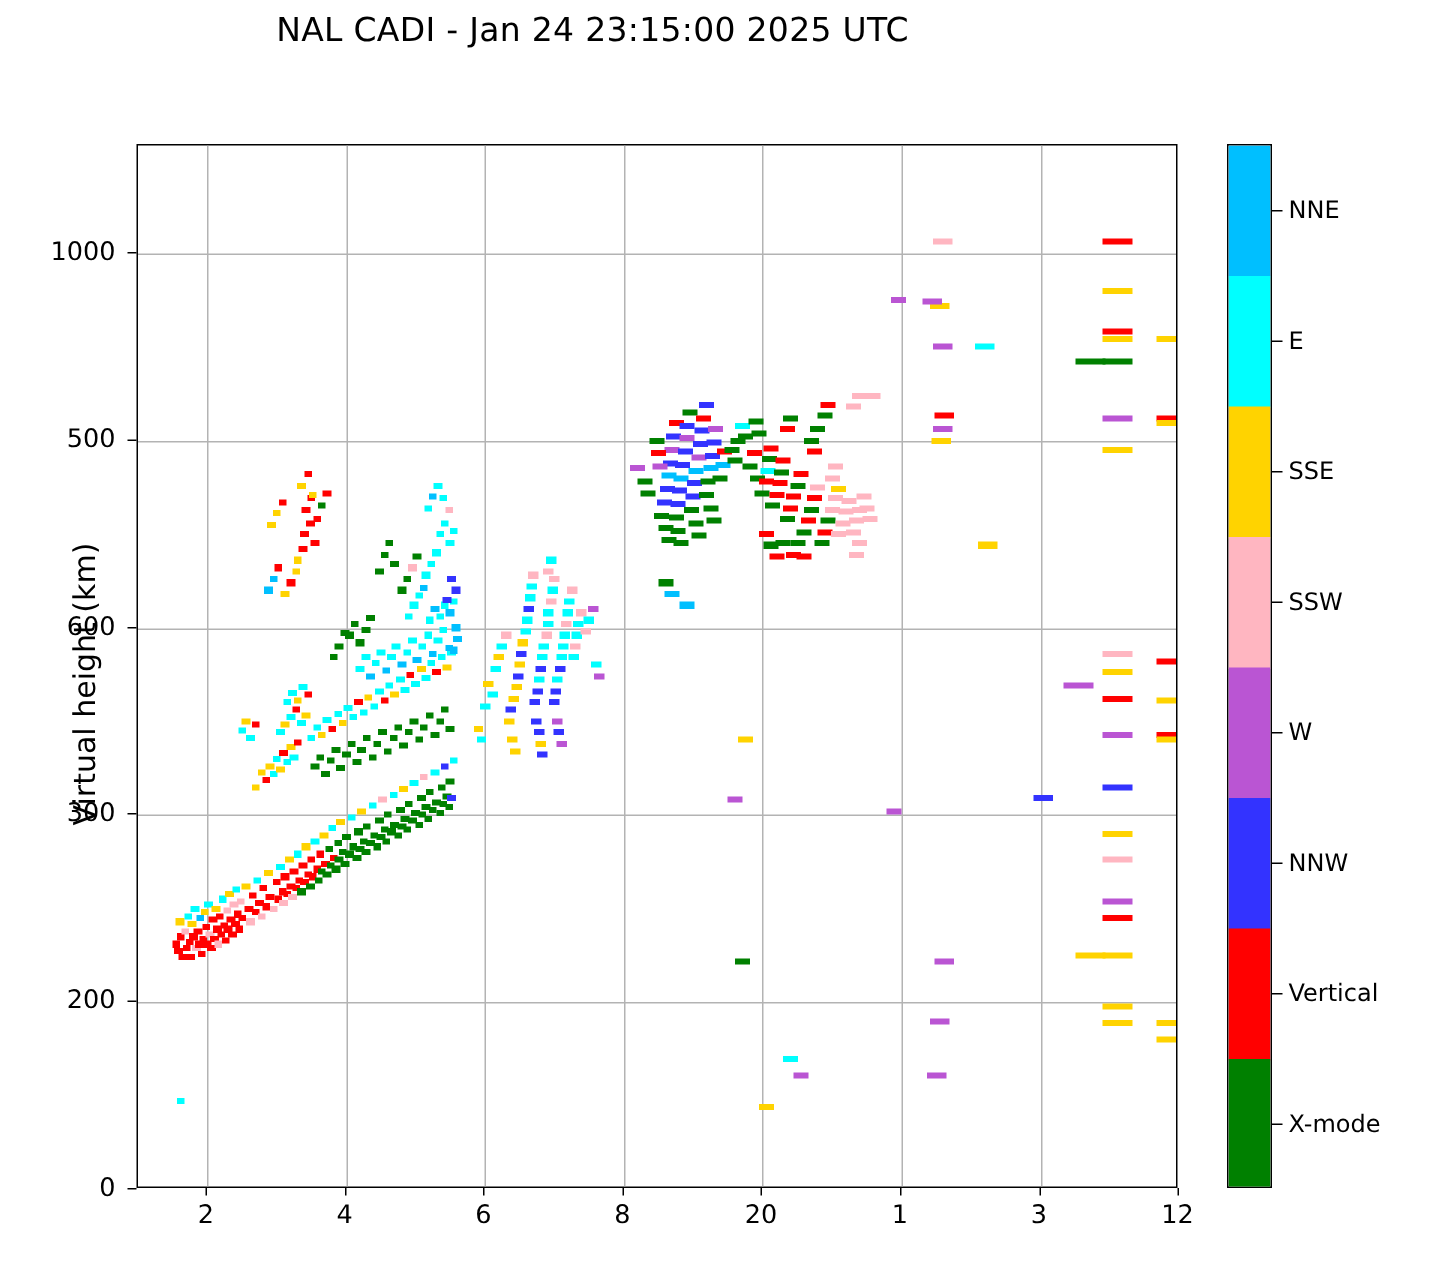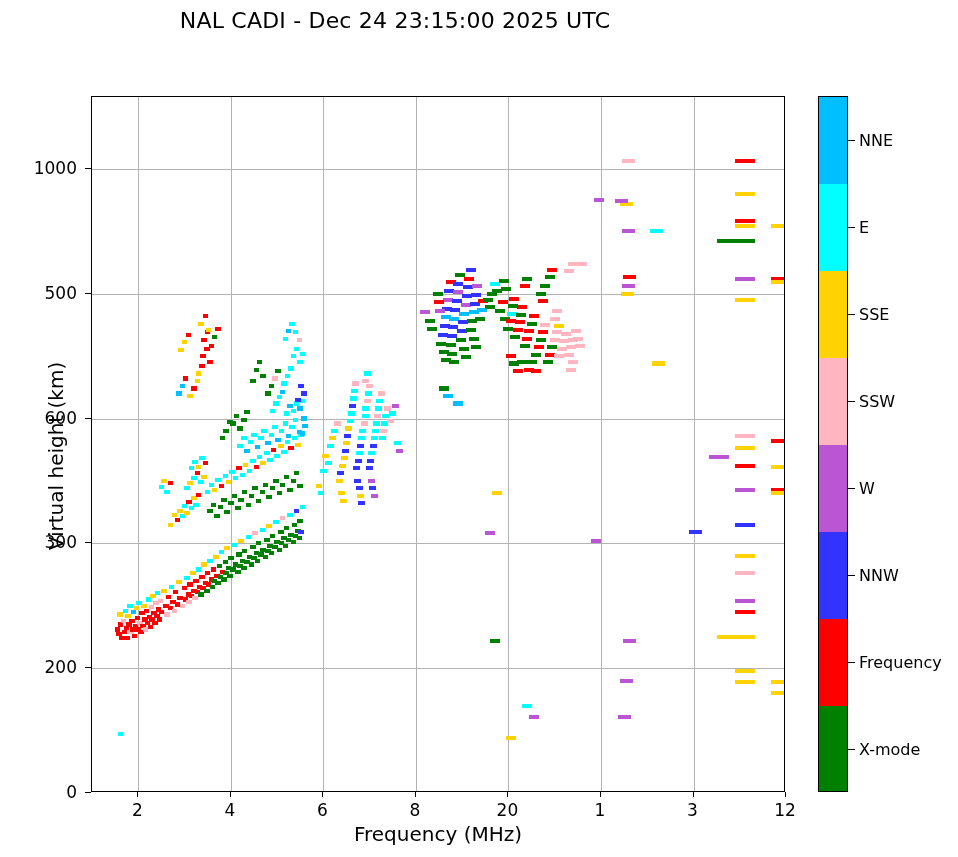--- a/index.html
+++ b/index.html
@@ -39,21 +39,21 @@
   .cband{position:absolute;left:0;right:0;}
   .cb-tick{position:absolute;left:848px;width:7px;height:1.4px;background:#000;}
   .cb-lab{position:absolute;left:859px;transform:translateY(-50%);font-size:16px;color:#000;
           white-space:nowrap;}
 </style>
 </head>
 <body>
 
 <div id="figure">
 
-  <div id="plot-title">NAL CADI - Dec 24 23:15:00 2025 UTC</div>
+  <div id="plot-title">NAL CADI - Jan 24 23:15:00 2025 UTC</div>
 
   <div id="axes">
     <div id="grid">
         <div class="gl-v" style="left: 46.3px;"></div>
         <div class="gl-v" style="left: 138.8px;"></div>
         <div class="gl-v" style="left: 231.3px;"></div>
         <div class="gl-v" style="left: 323.9px;"></div>
         <div class="gl-v" style="left: 416.4px;"></div>
         <div class="gl-v" style="left: 508.9px;"></div>
         <div class="gl-v" style="left: 601.5px;"></div>
@@ -651,21 +651,20 @@
       <div class="tick-y" style="top: 542.3px;"></div>
       <div class="ytl" style="top: 542.3px;">300</div>
       <div class="tick-y" style="top: 417.5px;"></div>
       <div class="ytl" style="top: 417.5px;">600</div>
       <div class="tick-y" style="top: 292.6px;"></div>
       <div class="ytl" style="top: 292.6px;">500</div>
       <div class="tick-y" style="top: 167.8px;"></div>
       <div class="ytl" style="top: 167.8px;">1000</div>
     </div>
 
-  <div id="xlabel">Frequency (MHz)</div>
   <div id="ylabel">Virtual height (km)</div>
 
   <div id="cbar">
       <div class="cband" style="top: 0px; height: 87.5px; background: rgb(0, 191, 255);"></div>
       <div class="cband" style="top: 87px; height: 87.5px; background: rgb(0, 255, 255);"></div>
       <div class="cband" style="top: 174px; height: 87.5px; background: rgb(255, 211, 0);"></div>
       <div class="cband" style="top: 261px; height: 87.5px; background: rgb(255, 182, 193);"></div>
       <div class="cband" style="top: 348px; height: 87.5px; background: rgb(186, 85, 211);"></div>
       <div class="cband" style="top: 435px; height: 87.5px; background: rgb(51, 51, 255);"></div>
       <div class="cband" style="top: 522px; height: 87.5px; background: rgb(255, 0, 0);"></div>
@@ -678,18 +677,18 @@
       <div class="cb-lab" style="top: 226.5px;">E</div>
       <div class="cb-tick" style="top: 313.5px;"></div>
       <div class="cb-lab" style="top: 313.5px;">SSE</div>
       <div class="cb-tick" style="top: 400.5px;"></div>
       <div class="cb-lab" style="top: 400.5px;">SSW</div>
       <div class="cb-tick" style="top: 487.5px;"></div>
       <div class="cb-lab" style="top: 487.5px;">W</div>
       <div class="cb-tick" style="top: 574.5px;"></div>
       <div class="cb-lab" style="top: 574.5px;">NNW</div>
       <div class="cb-tick" style="top: 661.5px;"></div>
-      <div class="cb-lab" style="top: 661.5px;">Frequency</div>
+      <div class="cb-lab" style="top: 661.5px;">Vertical</div>
       <div class="cb-tick" style="top: 748.5px;"></div>
       <div class="cb-lab" style="top: 748.5px;">X-mode</div>
     </div>
 
 </div>
 
 </body></html>

